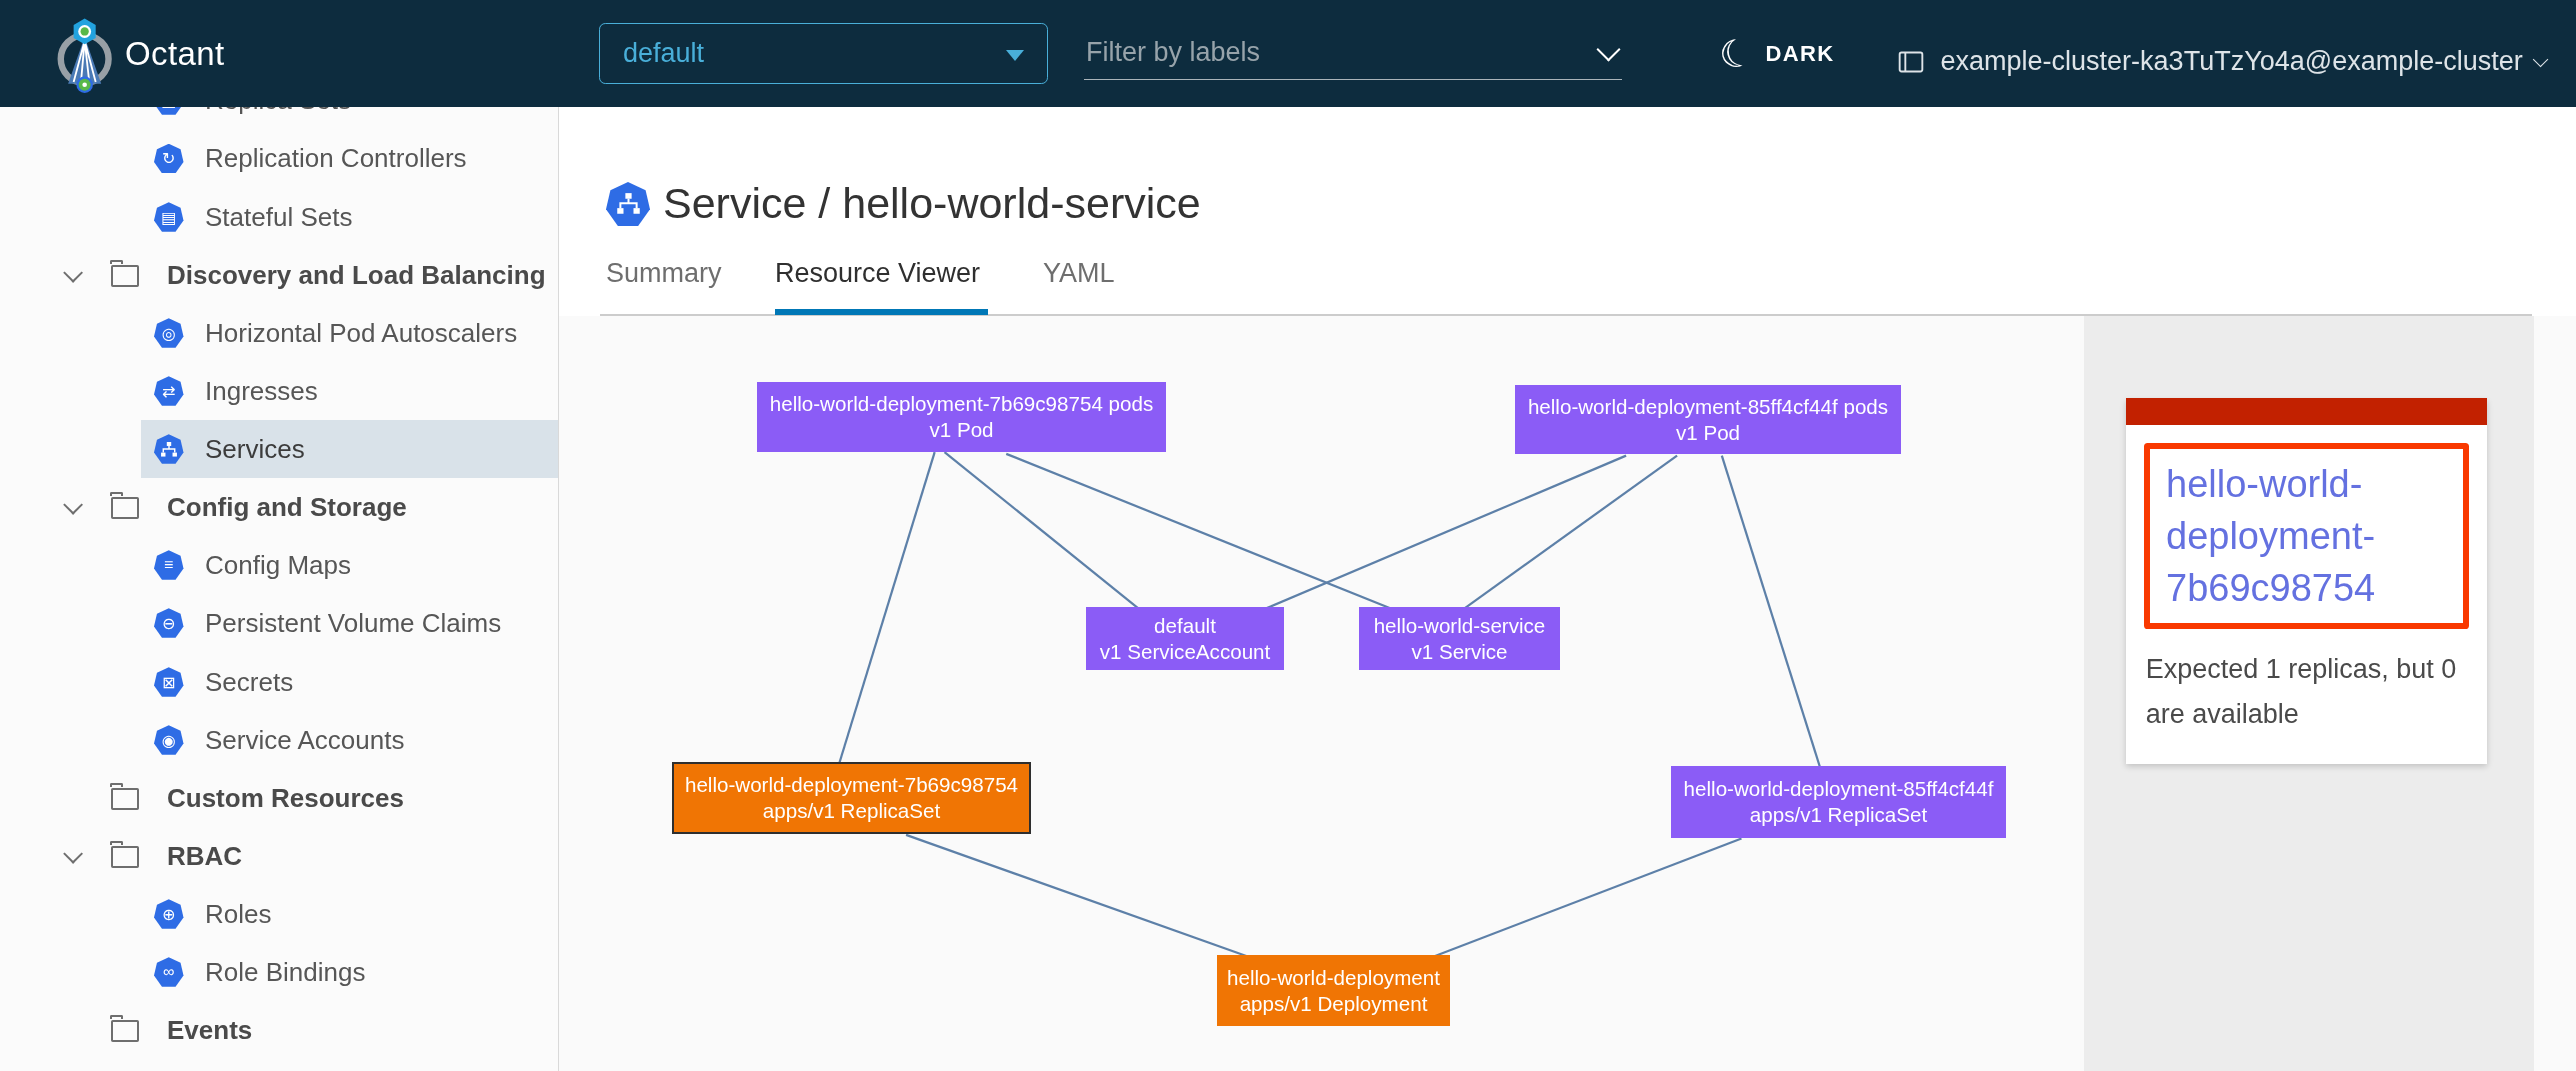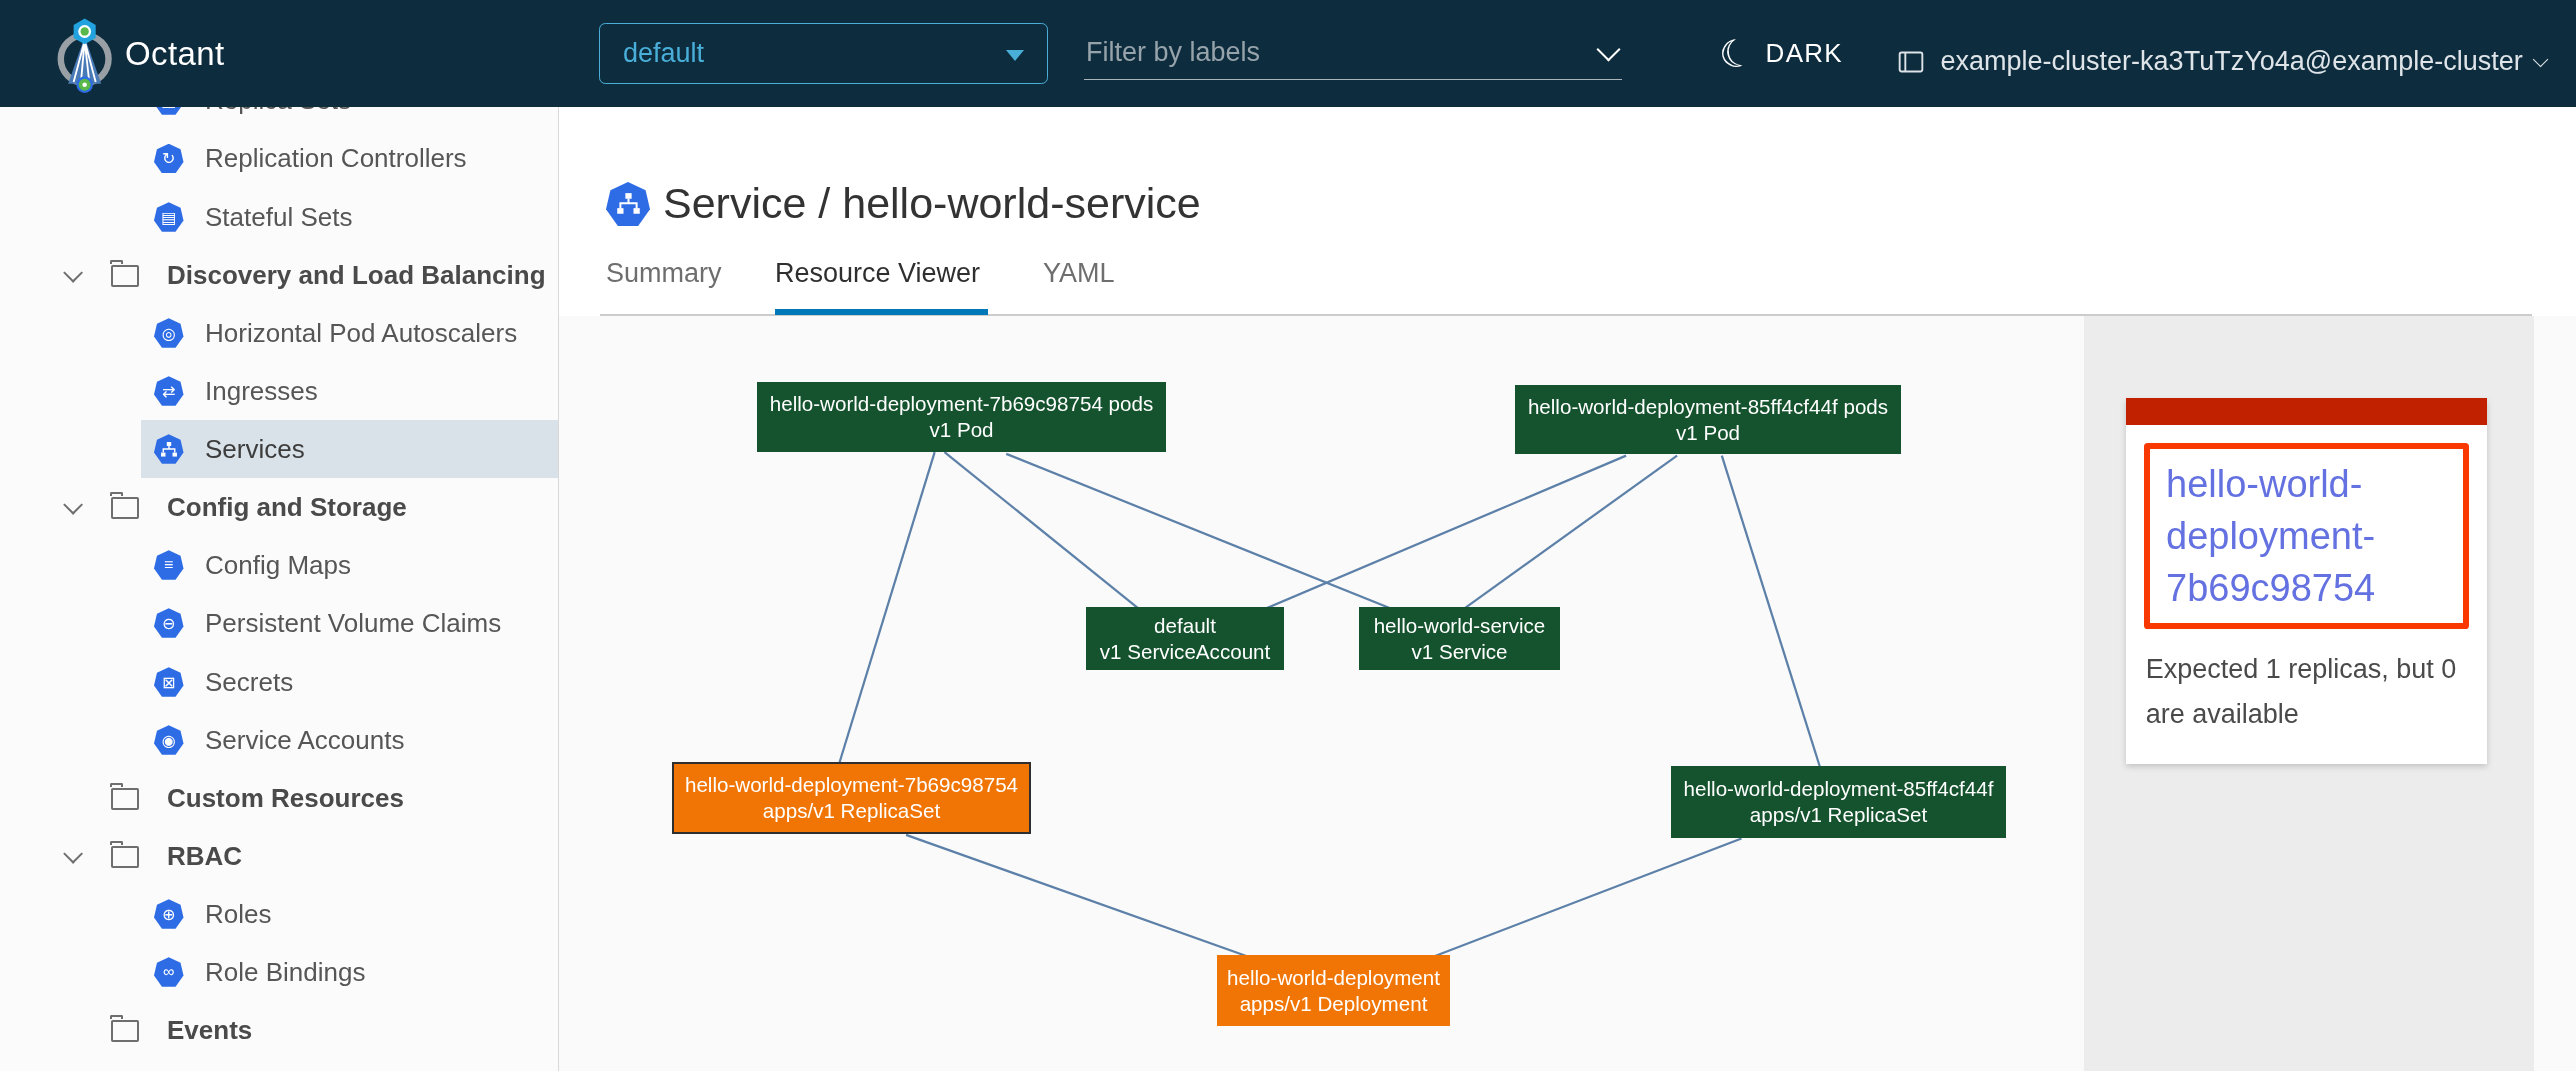--- a/index.html
+++ b/index.html
@@ -15,21 +15,21 @@
   #nsdrop .caret{position:absolute;right:23px;top:26px;width:0;height:0;
     border-left:9.8px solid transparent;border-right:9.8px solid transparent;border-top:11.6px solid #49afd9;}
   #filterwrap{position:absolute;left:1084px;top:27px;width:538px;height:52px;border-bottom:1.8px solid #aab4b9;}
   #filterwrap input{width:483px;height:48px;background:transparent;border:none;outline:none;
     color:#e6ebee;font-size:27px;font-family:inherit;}
   #filterwrap input::placeholder{color:#97a3aa;opacity:1;}
   #filterwrap .chev{position:absolute;right:5.4px;top:14.3px;width:15px;height:15px;
     border-left:2.7px solid #fff;border-bottom:2.7px solid #fff;transform:rotate(-45deg);}
   #themetoggle{position:absolute;left:1719px;top:0;height:107px;display:flex;align-items:center;gap:12.5px;color:#fff;}
   #themetoggle .moon{font-size:38px;line-height:38px;transform:rotate(-14deg);font-family:"DejaVu Sans",sans-serif;}
-  #themetoggle .tlabel{font-size:26px;font-weight:400;letter-spacing:1.3px;}
+  #themetoggle .tlabel{font-size:22px;font-weight:700;letter-spacing:1.3px;}
   #context{position:absolute;right:30px;top:0;height:107px;display:flex;align-items:center;gap:12.5px;color:#dee4e8;margin-top:8px;}
   #context .clabel{font-size:27px;}
   #context .cchev{width:9.8px;height:9.8px;border-left:1.8px solid #dee4e8;border-bottom:1.8px solid #dee4e8;
     transform:rotate(-45deg);margin-top:-3.6px;}
   
   #sidebar{position:absolute;left:0;top:107px;width:559px;height:964px;background:#fbfbfb;
     border-right:0.9px solid #d9d9d9;box-sizing:border-box;overflow:hidden;z-index:10;}
   .srow{position:absolute;left:0;width:559px;height:58px;display:flex;align-items:center;cursor:pointer;}
   .srow.sel{background:linear-gradient(to right,transparent 141px,#d9e2e9 141px);}
   .slabel{font-size:26px;color:#565656;margin-left:21.5px;white-space:nowrap;}
@@ -49,21 +49,21 @@
   #pagetitle{position:absolute;left:663px;top:179px;font-size:43px;color:#333;z-index:5;}
   .tab{position:absolute;top:258px;font-size:27px;color:#6e6e6e;cursor:pointer;z-index:5;}
   .tab.active{color:#2f2f2f;font-weight:500;}
   #tabline{position:absolute;left:775px;top:309px;width:213px;height:6.3px;background:#0077b6;z-index:6;}
   #divider{position:absolute;left:600px;top:314px;width:1932px;height:1.8px;background:#ccc;z-index:5;}
   
   #graph{position:absolute;left:559px;top:316px;width:2017px;height:756px;background:#fafafa;}
   #edges{position:absolute;left:0;top:0;}
   .gnode{position:absolute;display:flex;flex-direction:column;align-items:center;justify-content:center;
     color:#fff;font-size:20.6px;line-height:26px;text-align:center;box-sizing:border-box;cursor:pointer;}
-  .gnode.green{background:#14532d;}
+  .gnode.green{background:#8b5cf6;}
   .gnode.orange{background:#f07504;}
   .gnode.selnode{border:2.7px solid #2e2e2e;}
   
   #panel{position:absolute;left:1525px;top:0;width:450px;height:756px;background:#ececec;}
   #card{position:absolute;left:42px;top:82px;width:361px;background:#fff;
     box-shadow:0 2.7px 6.3px rgba(0,0,0,.18);}
   #cardbar{height:27px;background:#c22100;}
   #cardring{margin:18px;border:6.3px solid #f93900;border-radius:3.6px;padding:9px 16px;}
   #cardtitle{color:#6471e0;font-size:38px;line-height:52px;overflow-wrap:break-word;cursor:pointer;}
   #cardmsg{margin:9px 19.7px 27px 19.7px;font-size:27px;line-height:45px;color:#4a4a4a;}

